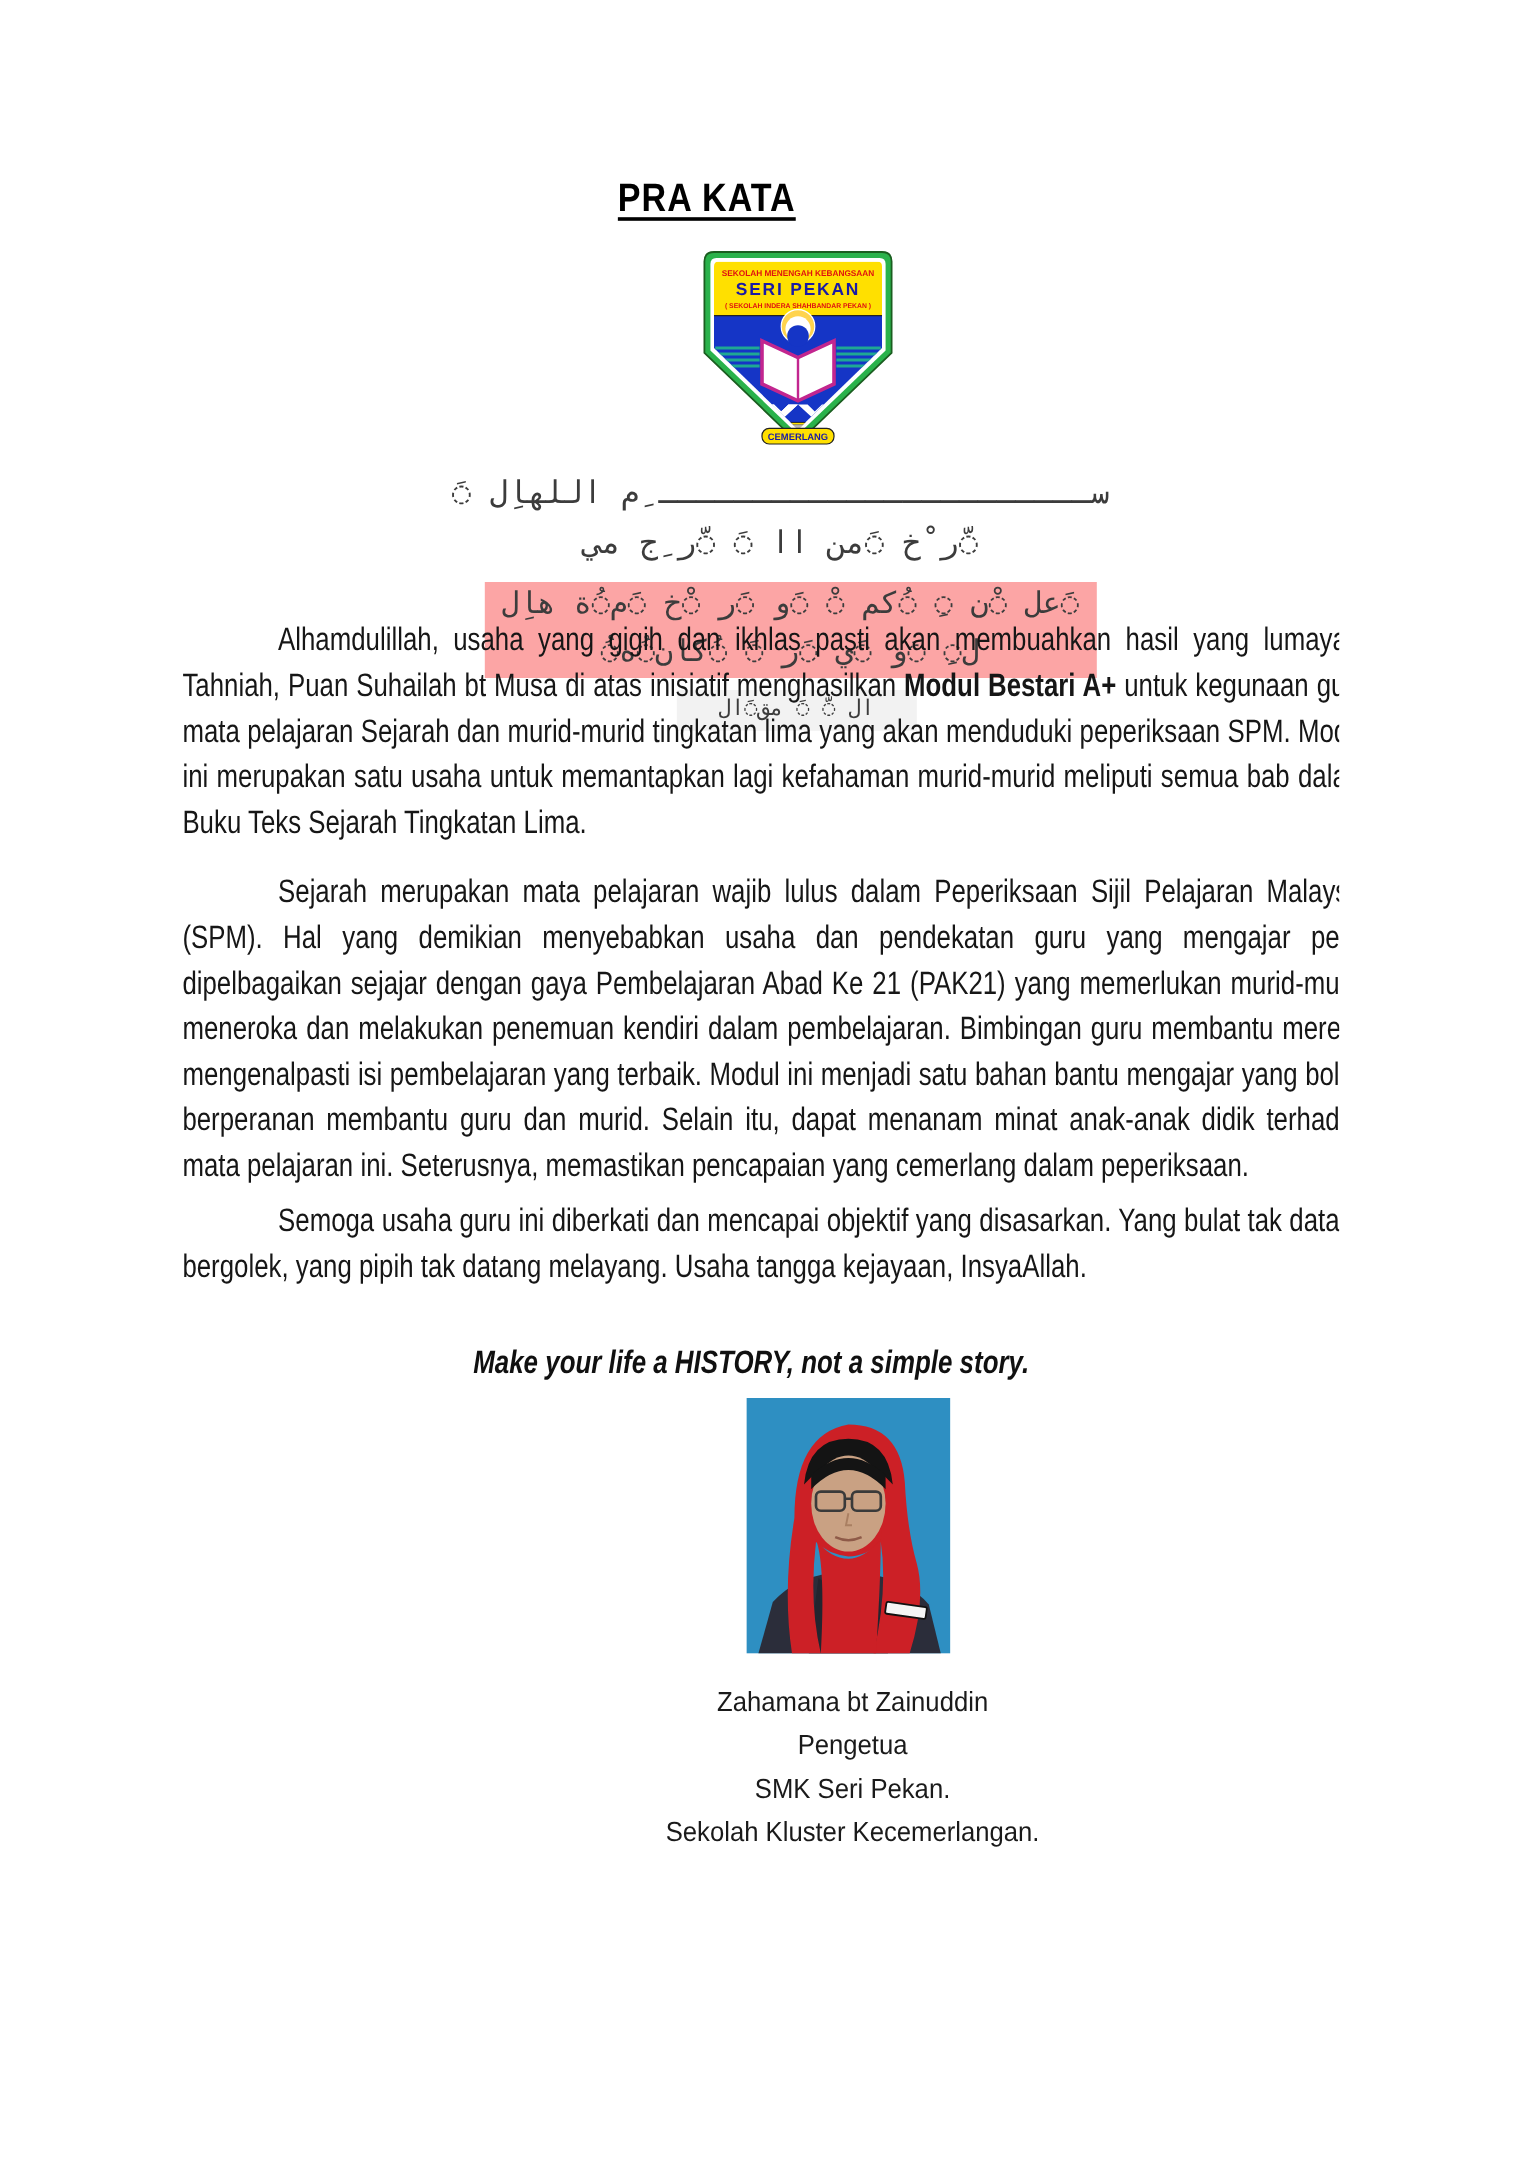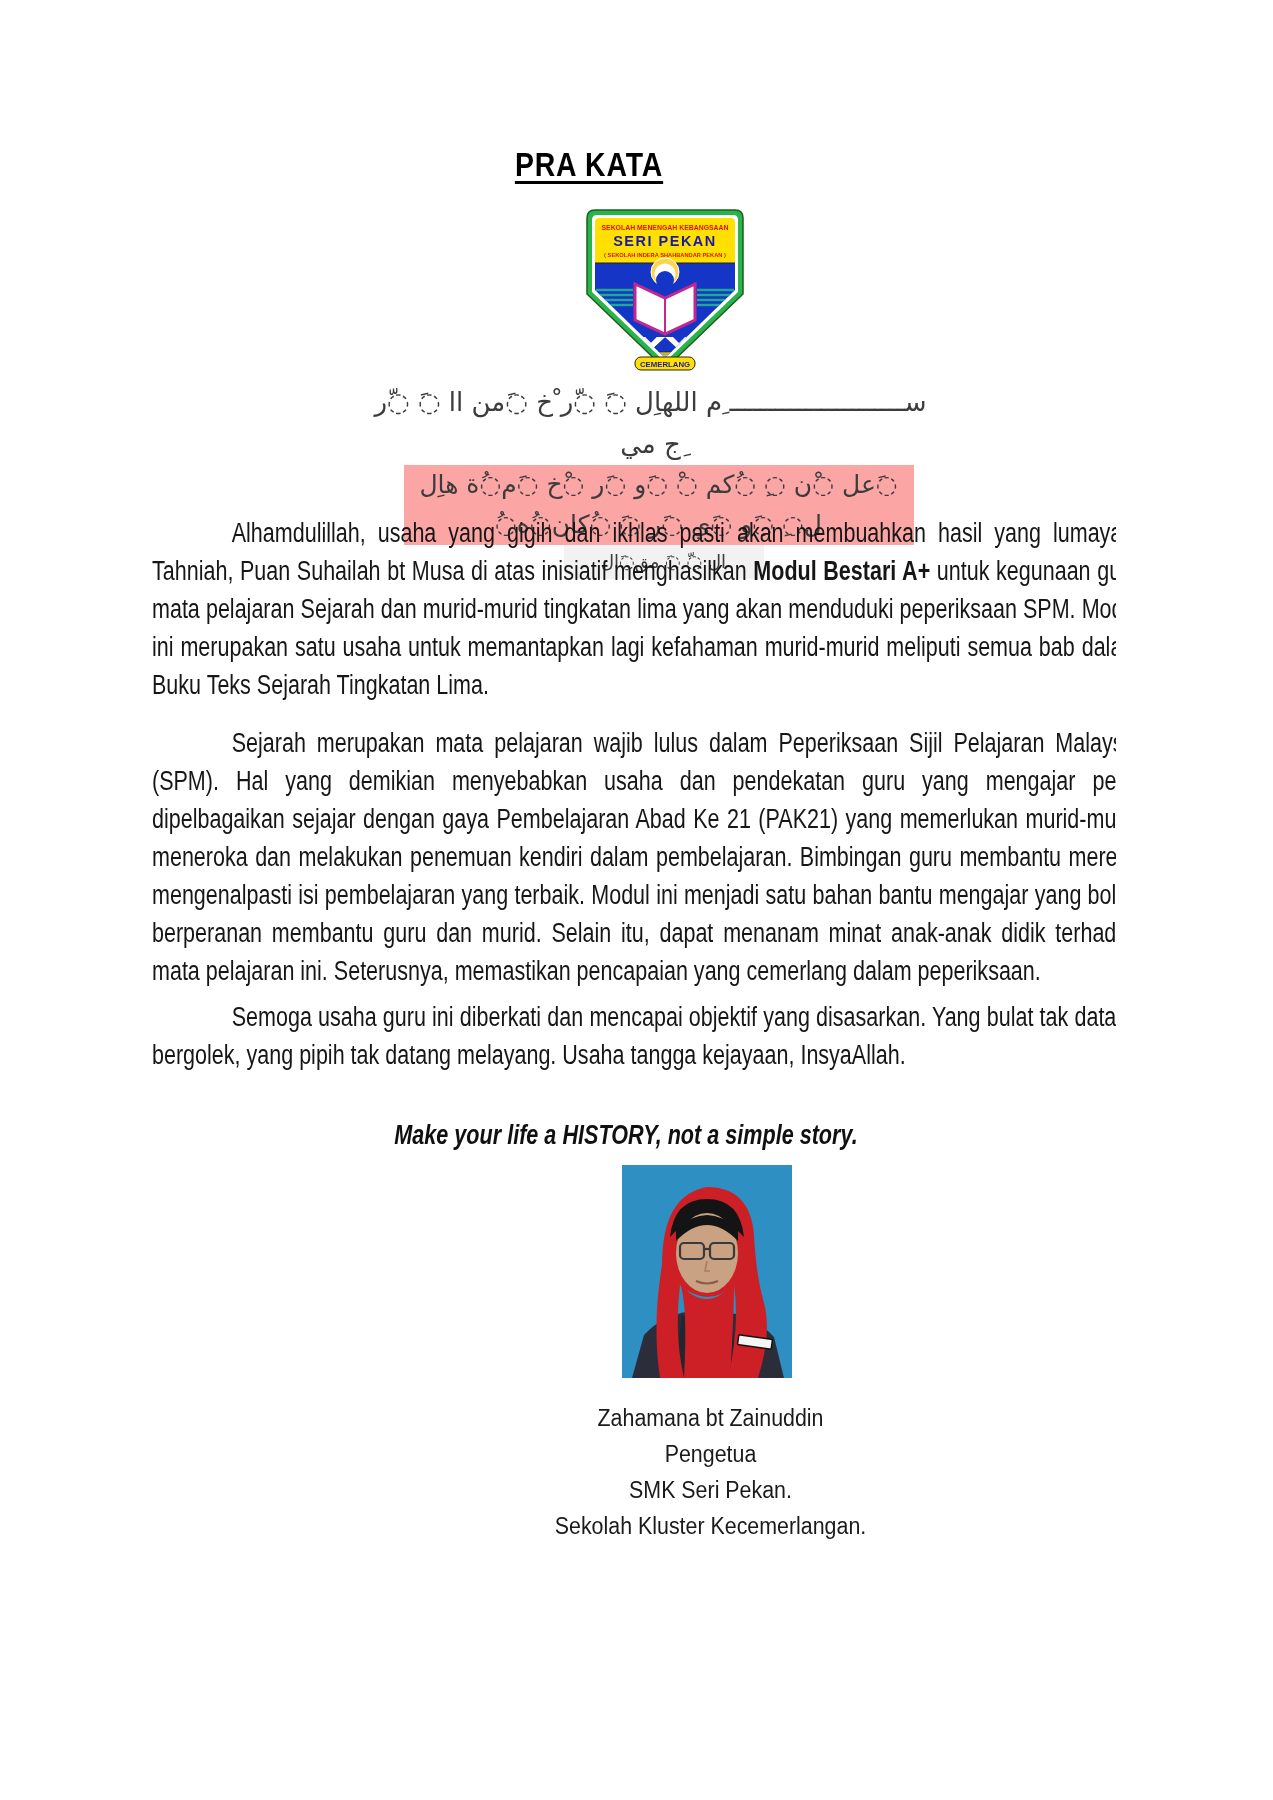--- a/index.html
+++ b/index.html
@@ -12,21 +12,21 @@
     position:absolute;top:146px;left:calc(50% + 31px);transform:translateX(-50%) scaleX(.86);
     font-size:33px;font-weight:bold;letter-spacing:1px;color:#000;
     text-decoration:underline;text-decoration-thickness:3px;text-underline-offset:5px;
     white-space:nowrap;
   }
   
   .logo{position:absolute;top:206px;left:583px;width:164px;height:168px;}
   
   .arabic{position:absolute;top:381px;left:0;width:1273px;text-align:center;
     font-family:"DejaVu Sans", sans-serif;color:#3c3c3c;direction:rtl;}
-  .arabic .ln{display:block;margin:0 auto;}
+  .arabic .ln{display:block;margin:10px auto;font-family:Liberation Mono, monospace;}
   .ar1{font-size:26px;line-height:42px;width:560px;transform:translateX(14px);}
   .ar2{font-size:25px;line-height:40px;background:#fca5a5;width:510px;transform:translateX(22px);margin-top:2px;}
   .ar3{font-size:18px;line-height:34px;background:#f2f2f2;width:200px;transform:translateX(27px);margin-top:2px;}
   
   .bodytext{
     position:absolute;top:514px;left:152px;width:1240px;
     transform:scaleX(.797);transform-origin:0 0;
     font-size:27px;line-height:38px;text-align:justify;color:#161616;
   }
   .bodytext p{margin:0;text-indent:100px;}

